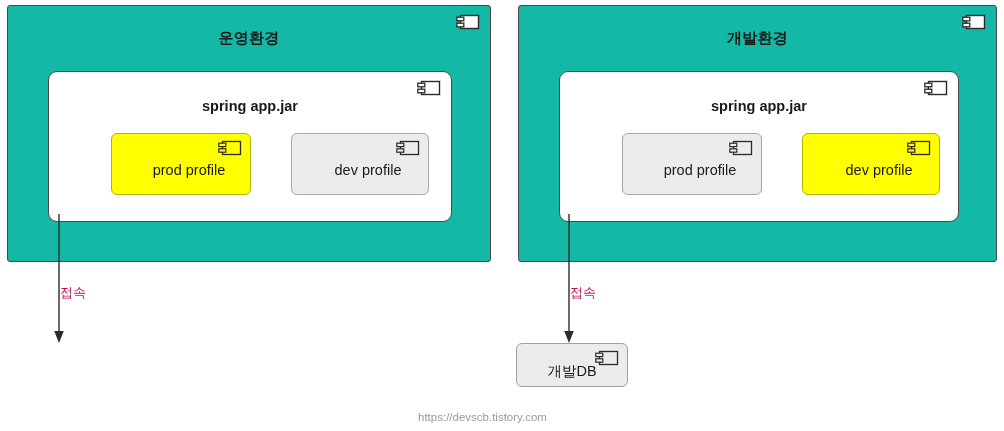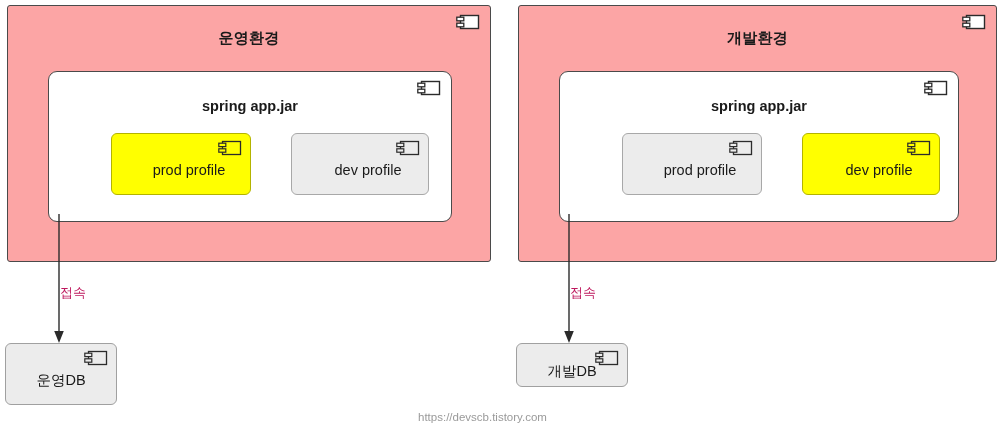--- a/index.html
+++ b/index.html
@@ -16,21 +16,21 @@
     width: 1004px;
     height: 431px;
     background: #ffffff;
     overflow: hidden;
   }
 
   
   .env-node {
     position: absolute;
     box-sizing: border-box;
-    background: #fca5a5;
+    background: #14b8a6;
     border: 1.3px solid #4a4a4a;
     border-radius: 3px;
   }
   .env-title {
     position: absolute;
     left: 0;
     right: 0;
     text-align: center;
     font-size: 15px;
     font-weight: bold;
@@ -180,30 +180,20 @@
   </div>
 
   <div class="connector" style="left:52px; top:214px; width:14px; height:130px;">
     <svg width="14" height="130" viewBox="0 0 14 130">
       <line x1="7" y1="0" x2="7" y2="120" stroke="#2b2b2b" stroke-width="1.4"></line>
       <polygon points="7,129 2.2,117 11.8,117" fill="#2b2b2b"></polygon>
     </svg>
   </div>
   <div class="conn-label" style="left:60px; top:284px;">접속</div>
 
-  <div class="db-node" style="left:5px; top:343px; width:112px; height:62px;">
-    <span class="comp-icon" style="right:8px; top:6px;">
-      <svg viewBox="0 0 24 16" width="24" height="16">
-        <rect x="4.5" y="1.5" width="18" height="13" fill="#ececec" stroke="#2b2b2b" stroke-width="1.3"></rect>
-        <rect x="0.8" y="3.2" width="7" height="3.4" fill="#ececec" stroke="#2b2b2b" stroke-width="1.2"></rect>
-        <rect x="0.8" y="8.8" width="7" height="3.4" fill="#ececec" stroke="#2b2b2b" stroke-width="1.2"></rect>
-      </svg>
-    </span>
-    <span class="db-label">운영DB</span>
-  </div>
 
   <div class="env-node" style="left:518px; top:5px; width:479px; height:257px;">
 
     <span class="comp-icon" style="right:10px; top:8px;">
       <svg viewBox="0 0 24 16" width="24" height="16">
         <rect x="4.5" y="1.5" width="18" height="13" fill="#ffffff" stroke="#2b2b2b" stroke-width="1.4"></rect>
         <rect x="0.8" y="3.2" width="7" height="3.6" fill="#ffffff" stroke="#2b2b2b" stroke-width="1.3"></rect>
         <rect x="0.8" y="9.2" width="7" height="3.6" fill="#ffffff" stroke="#2b2b2b" stroke-width="1.3"></rect>
       </svg>
     </span>

